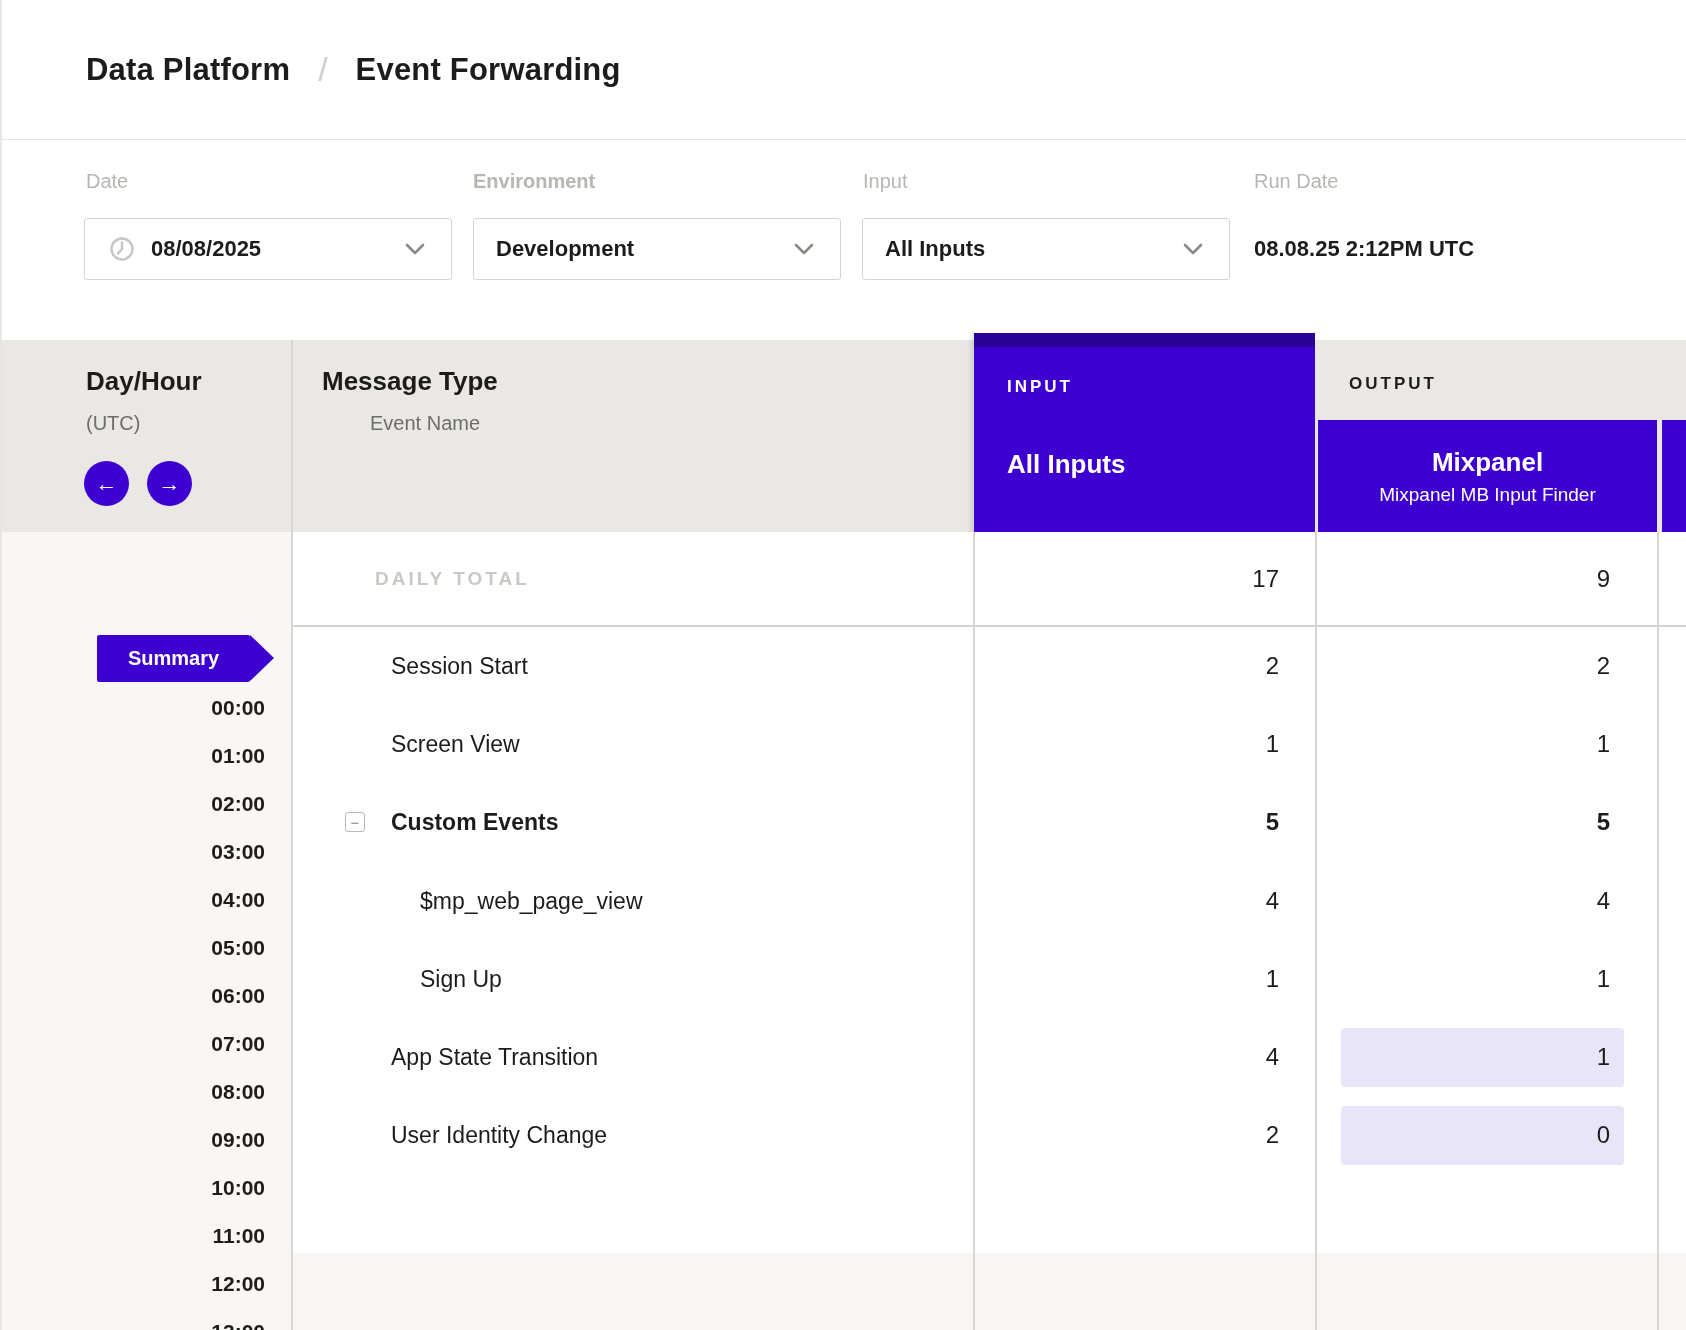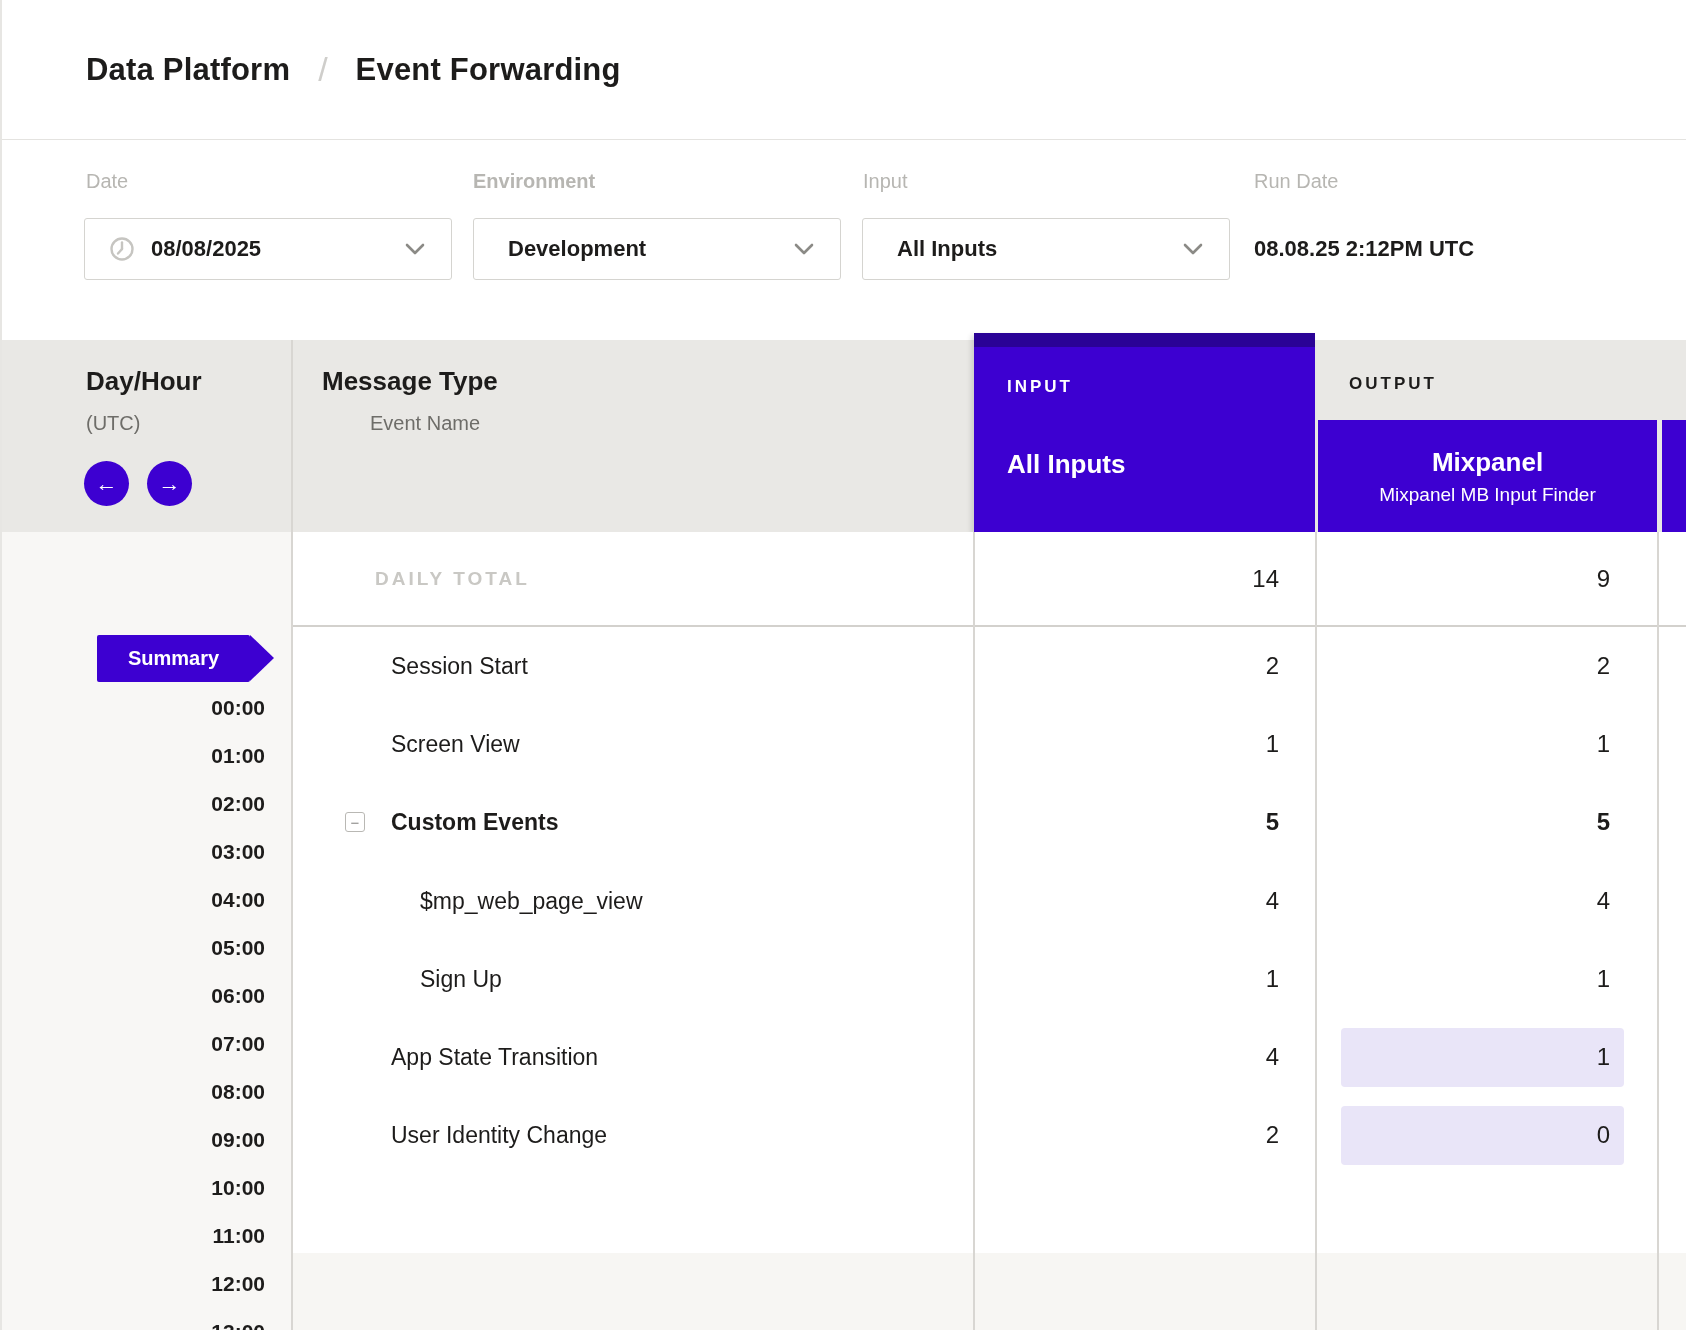--- a/index.html
+++ b/index.html
@@ -19,21 +19,21 @@
   body{background:#ffffff;font-family:"Liberation Sans",sans-serif;}
   .screen{position:relative;width:1686px;height:1330px;background:#fff;overflow:hidden;border-left:2px solid #e7e6e3;}
 
   
   .topbar{position:absolute;left:0;top:0;width:100%;height:140px;background:#fff;border-bottom:1px solid #e4e3e0;display:flex;align-items:center;padding-left:84px;gap:28px;}
   .crumb{font-size:31px;font-weight:600;color:var(--ink);letter-spacing:.2px;}
   .crumb-sep{font-size:34px;color:#cfcecb;font-weight:400;}
 
   
   .filter-label{position:absolute;top:170px;font-size:20px;color:var(--gray-label);}
-  .select-box{position:absolute;top:218px;height:62px;width:368px;border:1px solid #d5d4d0;border-radius:3px;background:#fff;display:flex;align-items:center;padding-left:34px;cursor:pointer;}
+  .select-box{position:absolute;top:218px;height:62px;width:368px;border:1px solid #d5d4d0;border-radius:3px;background:#fff;display:flex;align-items:center;padding-left:22px;cursor:pointer;}
   .select-box .value{font-size:22px;font-weight:700;color:var(--ink);}
   .chev{position:absolute;right:26px;top:50%;transform:translateY(-50%);}
   .clock{margin-right:16px;display:block;}
   .rundate-value{position:absolute;left:1252px;top:236px;font-size:22px;font-weight:700;color:var(--ink);}
 
   
   .band{position:absolute;left:0;top:340px;width:100%;height:192px;background:var(--band);}
   .dayhour-title{position:absolute;left:84px;top:366px;font-size:26px;font-weight:700;color:var(--ink);}
   .dayhour-sub{position:absolute;left:84px;top:412px;font-size:20px;color:var(--gray-sub);}
   .nav-btn{position:absolute;top:461px;width:45px;height:45px;border-radius:50%;background:var(--accent);color:#fff;display:flex;align-items:center;justify-content:center;font-size:22px;cursor:pointer;border:none;}
@@ -188,21 +188,21 @@
 
   <div class="hour-item">12:00</div>
 
   <div class="hour-item">13:00</div>
 </div>
   </div>
 
   <div class="daily-row">
     <span class="daily-label">DAILY TOTAL</span>
     <div class="cell-input">
-        <span>14</span>
+        <span>17</span>
       </div>
     <div class="cell-output">
         <div class="hl-box">
           <span>9</span>
         </div>
       </div>
   </div>
 
   <div class="rows-area">
   <div class="event-row">

